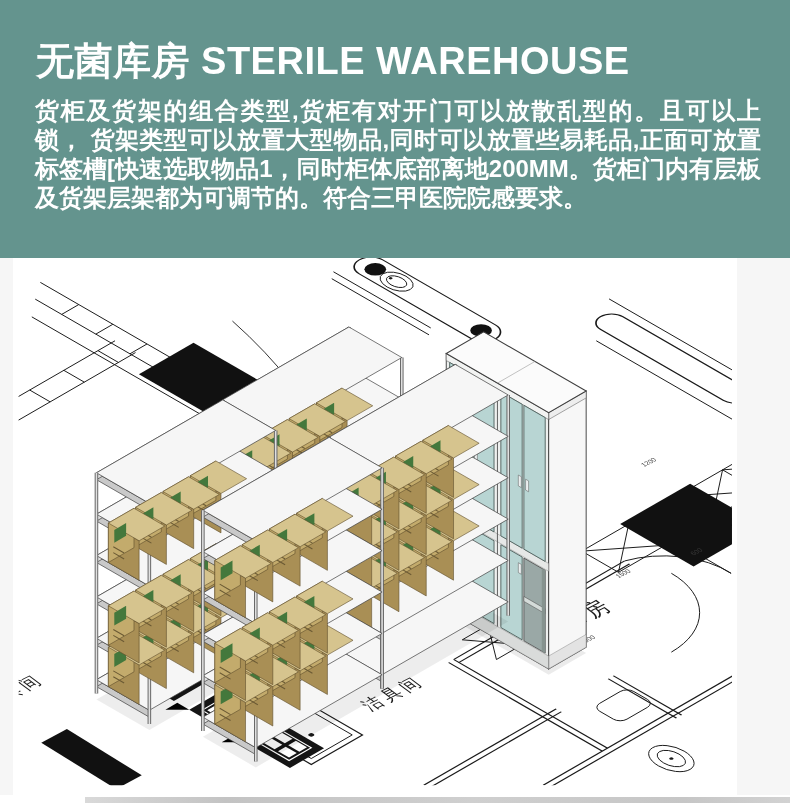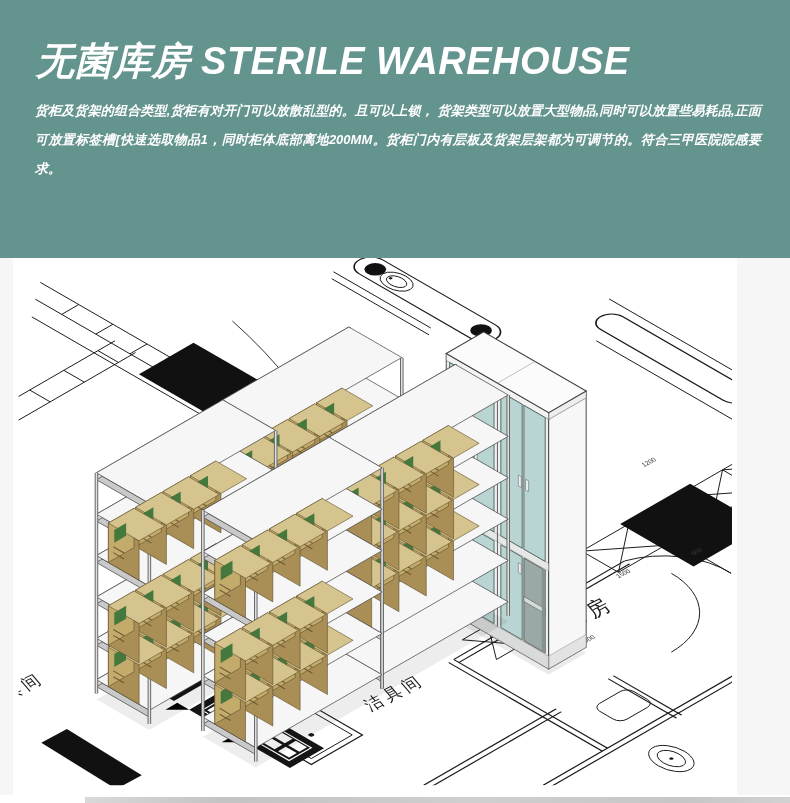--- a/index.html
+++ b/index.html
@@ -1,23 +1,23 @@
 <!DOCTYPE html>
 <html><head>
 <meta charset="utf-8">
 <style>
   html,body{margin:0;padding:0;background:#ffffff;}
   #page{position:relative;width:790px;height:803px;overflow:hidden;background:#ffffff;
-        font-family:"Liberation Sans","DejaVu Sans",sans-serif;font-style:italic;}
+        font-family:"Liberation Sans","DejaVu Sans",sans-serif;}
   
   .header{position:absolute;left:0;top:0;width:790px;height:258px;background:#64948e;}
   .header h1{position:absolute;left:36px;top:36px;margin:0;color:#ffffff;
              font-size:38px;font-weight:bold;letter-spacing:0.5px;white-space:nowrap;}
   .header p{position:absolute;left:35px;top:96px;width:726px;margin:0;color:#ffffff;
-            font-size:13px;line-height:29px;font-weight:bold;text-align:justify;}
+            font-size:24px;line-height:29px;font-weight:bold;text-align:justify;}
   
   .stage{position:absolute;left:0;top:258px;width:790px;height:537px;background:#ffffff;}
   .stage svg{display:block;}
   .margin-strip{position:absolute;top:0;height:537px;background:#f6f6f6;}
   .margin-left{left:0;width:13px;}
   .margin-right{left:737px;width:53px;}
   
   .bottom-strip{position:absolute;left:85px;top:797px;width:705px;height:6px;
     background:linear-gradient(to right,#d9d9d9,#c3c3c3 20%,#cfcfcf 55%,#c6c6c6 85%,#d2d2d2);}
   

